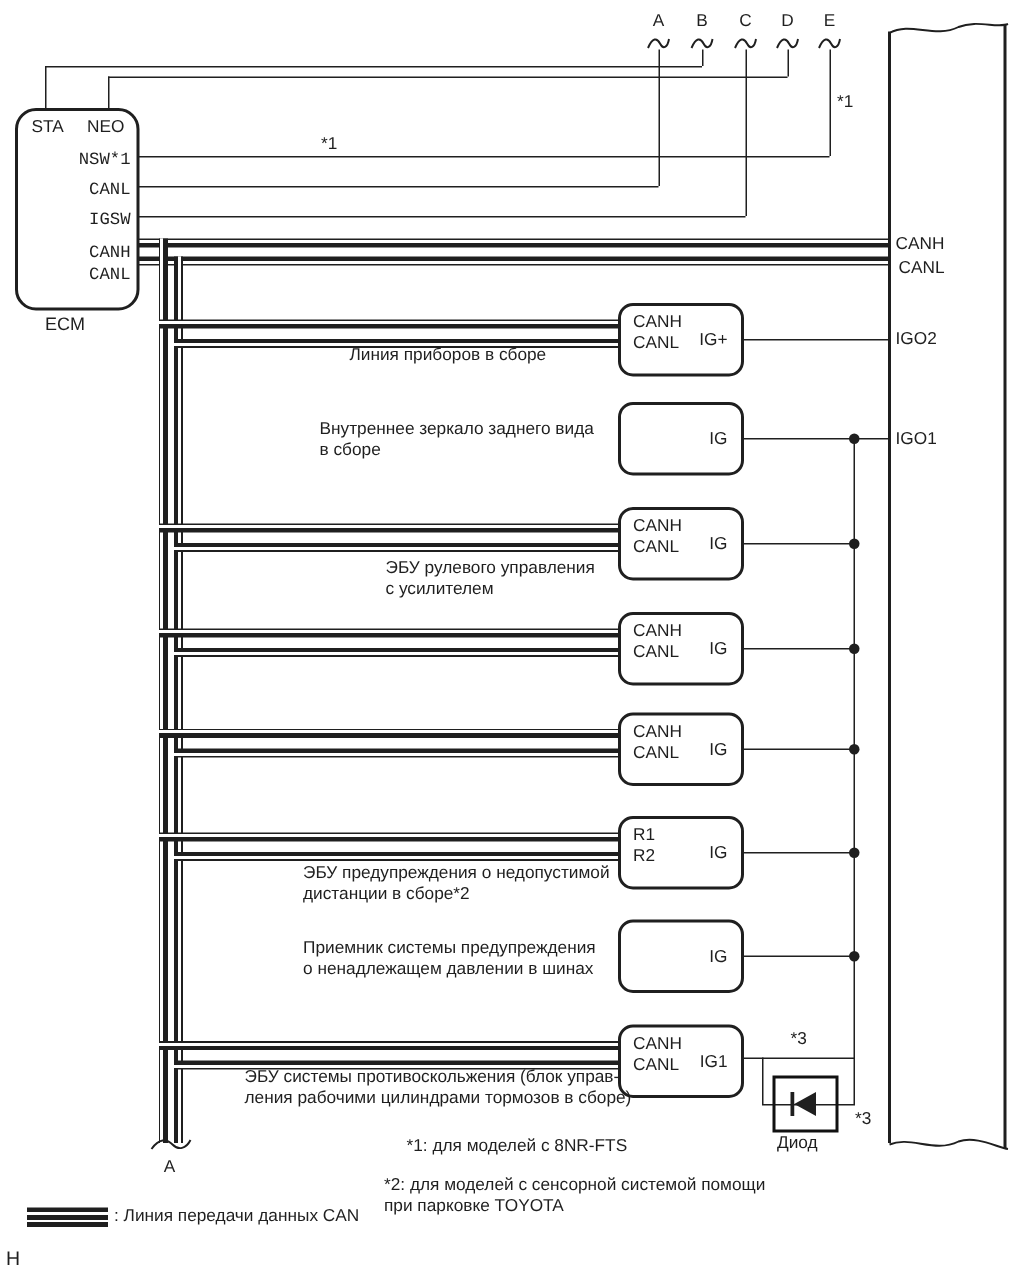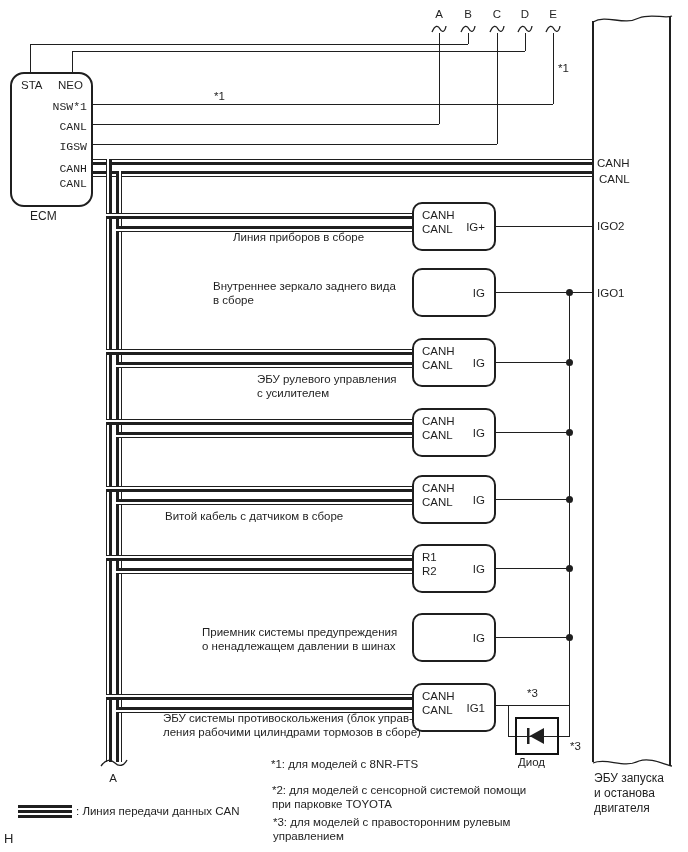--- a/index.html
+++ b/index.html
@@ -145,60 +145,56 @@
   <div class="cbox" style="top:683px">
     <div class="pl"><span>CANH</span><br><span>CANL</span></div>
     <div class="pr">IG1</div>
   </div>
 
   <div class="lbl" style="left:233px;top:230px">Линия приборов в сборе</div>
   <div class="lbl" style="left:257px;top:372px">ЭБУ рулевого управления
 с усилителем</div>
   <div class="lbl" style="left:213px;top:279px">Внутреннее зеркало заднего вида
 в сборе</div>
-  <div class="lbl" style="left:165px;top:509px">Витой кабель с датчиком в сборе</div>
+  <div class="lbl" style="left:202px;top:575px">ЭБУ предупреждения о недопустимой
+дистанции в сборе*2</div>
   <div class="lbl" style="left:163px;top:711px">ЭБУ системы противоскольжения (блок управ-
 ления рабочими цилиндрами тормозов в сборе)</div>
   <div class="lbl" style="left:202px;top:625px">Приемник системы предупреждения
 о ненадлежащем давлении в шинах</div>
 
   <div class="tl" style="left:592px;top:21px;width:2px;height:741px"></div>
   <div class="tl" style="left:669px;top:16px;width:2px;height:750px"></div>
   <svg style="left:589px;top:11px" width="86" height="14">
     <path d="M4,11 C18,3 34,15 50,7 C62,2 76,8 83,5" stroke="#1f1f1f" stroke-width="1.3" fill="none"></path>
   </svg>
   <svg style="left:589px;top:756px" width="86" height="14">
     <path d="M4,7 C18,1 34,13 50,5 C62,1 76,9 83,10" stroke="#1f1f1f" stroke-width="1.3" fill="none"></path>
   </svg>
   <div class="lbl" style="left:597px;top:156px">CANH</div>
   <div class="lbl" style="left:599px;top:172px">CANL</div>
   <div class="lbl" style="left:597px;top:219px">IGO2</div>
   <div class="lbl" style="left:597px;top:286px">IGO1</div>
-  <div class="lbl" style="left:594px;top:771px;font-size:12px;line-height:15px">ЭБУ запуска
-и останова
-двигателя</div>
 
   <div class="diodebox"></div>
   <svg style="left:515px;top:717px" width="44" height="38">
     <rect x="12" y="11" width="2.5" height="16" fill="#1f1f1f"></rect>
     <polygon points="14.5,19 29,11 29,27" fill="#1f1f1f"></polygon>
   </svg>
   <div class="lbl" style="left:518px;top:755px">Диод</div>
   <div class="lbl" style="left:527px;top:686px">*3</div>
   <div class="lbl" style="left:570px;top:739px">*3</div>
 
   <svg style="left:100px;top:758px" width="28" height="10">
     <path d="M1,8 C6,1 11,1 15,5 C19,9 24,8 27,2" stroke="#1f1f1f" stroke-width="1.3" fill="none"></path>
   </svg>
   <div class="lbl" style="left:103px;top:771px;width:20px;text-align:center">A</div>
 
   <div class="swatch"></div>
   <div class="lbl" style="left:76px;top:804px">: Линия передачи данных CAN</div>
 
   <div class="lbl" style="left:271px;top:757px">*1: для моделей с 8NR-FTS</div>
-  <div class="lbl" style="left:272px;top:783px">*2: для моделей с сенсорной системой помощи
+  <div class="lbl" style="left:256px;top:783px">*2: для моделей с сенсорной системой помощи
 при парковке TOYOTA</div>
-  <div class="lbl" style="left:273px;top:815px">*3: для моделей с правосторонним рулевым
-управлением</div>
 
   <div class="lbl" style="left:4px;top:832px;font-size:13px">H</div>
 
 </div>
 
 </body></html>

